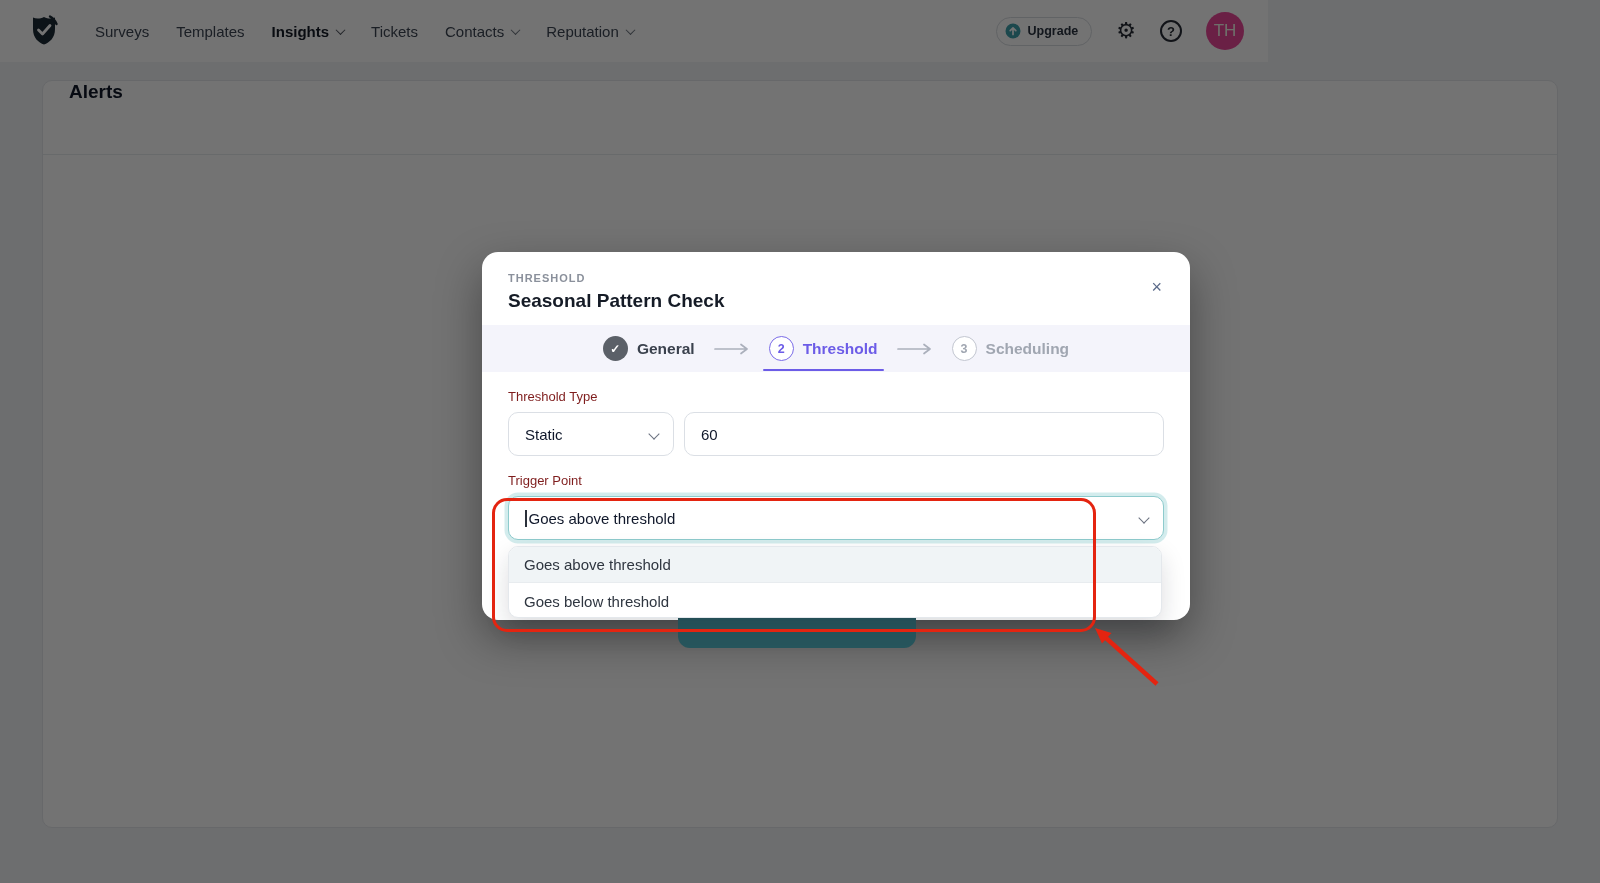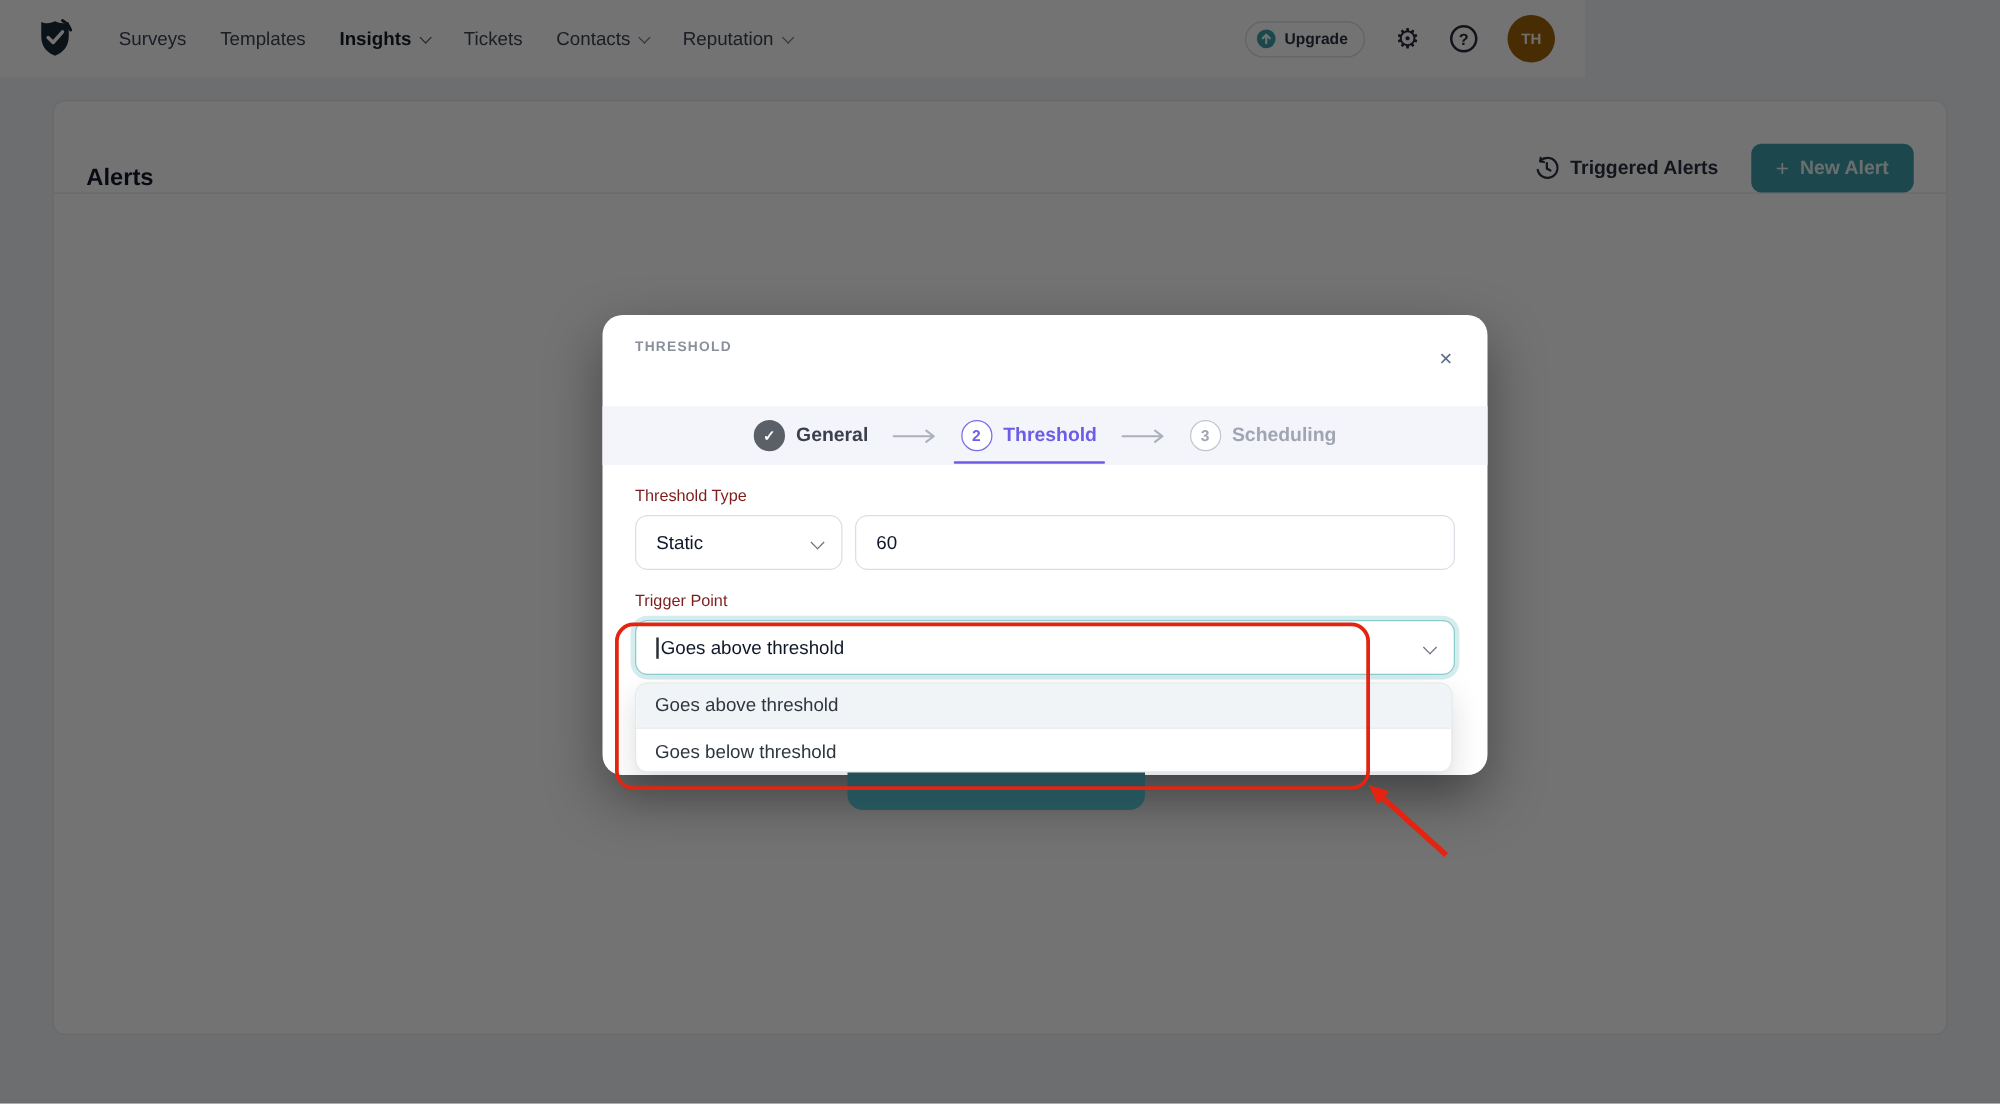--- a/index.html
+++ b/index.html
@@ -16,27 +16,27 @@
   .nav-item { display:flex; align-items:center; cursor:pointer; white-space:nowrap; }
   .nav-item.active { color:#141B26; font-weight:700;justify-content:space-between; }
   .chev { width:7px; height:7px; border-right:1.8px solid currentColor; border-bottom:1.8px solid currentColor;
           transform:rotate(45deg) translate(-1px,-1px); display:inline-block; margin-left:8px; opacity:.75; }
   .nav-right { position:absolute; right:24px; top:0; height:62px; display:flex; align-items:center; gap:24px;justify-content:flex-end; }
   .upgrade-btn { display:flex; align-items:center; gap:7px; border:1px solid #D7DBE0; border-radius:15px;
                  height:29px; padding:0 13px 0 8px; background:#fff; font-size:12.5px; font-weight:700; color:#2A3340; }
   .icon-btn { font-size:22px; color:#262C35; line-height:1; }
   .help-circle { width:22px; height:22px; border:2px solid #262C35; border-radius:50%; display:flex;
                  align-items:center; justify-content:center; font-size:13px; font-weight:700; color:#262C35; }
-  .avatar { width:38px; height:38px; border-radius:50%; background:#a16207; color:#F4F7EC;
-            display:flex; align-items:center; justify-content:center; font-size:12px; font-weight:700; }
+  .avatar { width:38px; height:38px; border-radius:50%; background:#ec4899; color:#F4F7EC;
+            display:flex; align-items:center; justify-content:center; font-size:17px; font-weight:400; }
 
   
   .card { position:absolute; left:42px; top:80px; width:1516px; height:748px; background:#ffffff;
           border:1px solid #E4E7EA; border-radius:10px; z-index:1; }
-  .card-header { height:74px; border-bottom:1px solid #E7EAED; display:flex; align-items:flex-end; padding:0 26px;gap:32px; }
+  .card-header { height:74px; border-bottom:1px solid #E7EAED; display:flex; align-items:flex-start; padding:0 26px;gap:32px; }
   .card-title { font-size:19px; font-weight:700; color:#101828; }
   .card-actions { margin-left:auto; display:flex; align-items:center; gap:26px; }
   .triggered { display:flex; align-items:center; gap:9px; font-size:15.5px; font-weight:600; color:#28303C; cursor:pointer; }
   .new-alert-btn { display:flex; align-items:center; gap:9px; background:#3FA0AC; color:#EAF4F2;
                    border:none; border-radius:8px; height:39px; padding:0 20px; font-size:15.5px; font-weight:600; cursor:pointer; }
   .plus-glyph { font-size:18px; font-weight:400; line-height:1; }
 
   
   .overlay { position:absolute; inset:0; background:rgba(0,0,0,0.55); z-index:10; }
 
@@ -135,42 +135,29 @@
       </div>
       <div class="icon-btn">⚙</div>
       <div class="help-circle">?</div>
       <div class="avatar">TH</div>
     </div>
   </div>
 
   <div class="card">
     <div class="card-header">
       <div class="card-title">Alerts</div>
-      <div class="card-actions">
-        <div class="triggered">
-          <svg width="19" height="19" viewBox="0 0 19 19">
-            <path d="M4.2 3.8 A8 8 0 1 1 2.2 11" fill="none" stroke="#28303C" stroke-width="1.8" stroke-linecap="round"></path>
-            <path d="M4.6 1.2 L4.2 4.2 L7.2 4.6" fill="none" stroke="#28303C" stroke-width="1.8" stroke-linecap="round" stroke-linejoin="round"></path>
-            <path d="M9.5 5.5 V9.8 L12.3 11.4" fill="none" stroke="#28303C" stroke-width="1.8" stroke-linecap="round"></path>
-          </svg>
-          <span>Triggered Alerts</span>
-        </div>
-        <button class="new-alert-btn">
-          <span class="plus-glyph">+</span>
-          <span>New Alert</span>
-        </button>
-      </div>
     </div>
   </div>
 
   <div class="overlay"></div>
 
   <div class="modal">
     <div class="modal-header">
       <div class="modal-eyebrow">THRESHOLD</div>
+      <div class="modal-title">Seasonal Pattern Check</div>
       <div class="modal-close">×</div>
     </div>
 
     <div class="stepper">
       <div class="step done">
         <span class="step-circle">✓</span>
         <span>General</span>
       </div>
       <svg class="step-arrow" width="38" height="12" viewBox="0 0 38 12">
         <path d="M2 6 H33 M28 1.5 L34 6 L28 10.5" fill="none" stroke="#ABB0BC" stroke-width="1.7" stroke-linecap="round" stroke-linejoin="round"></path>

